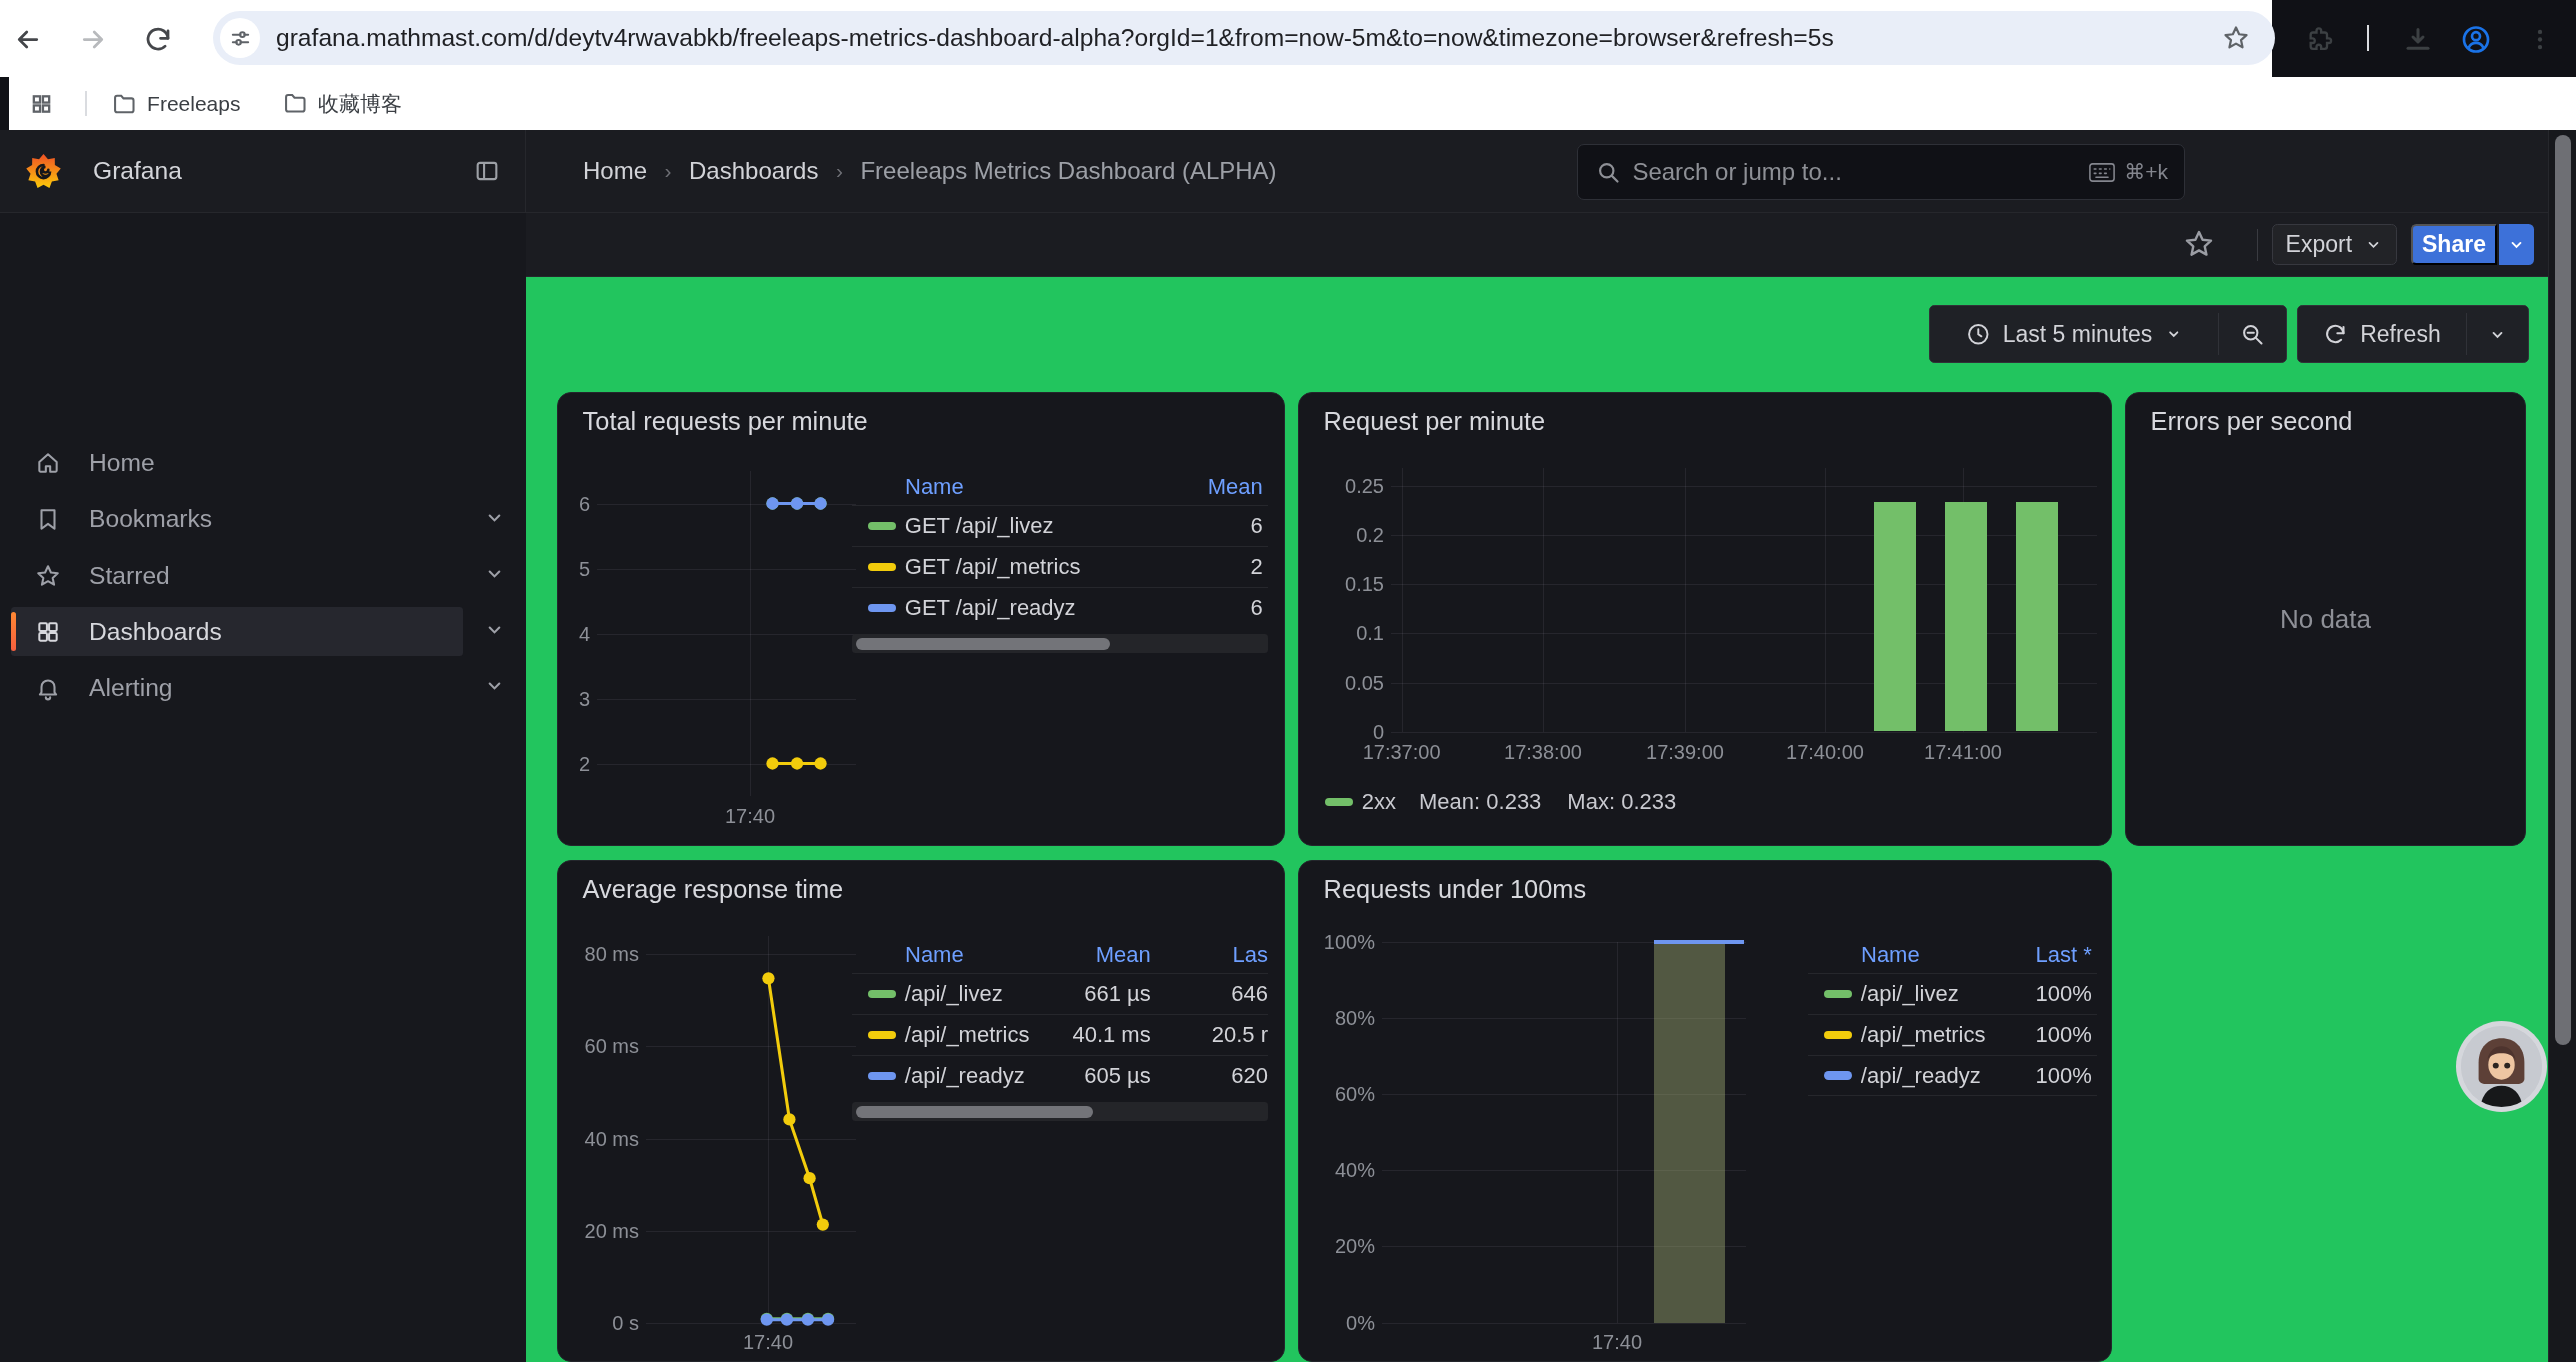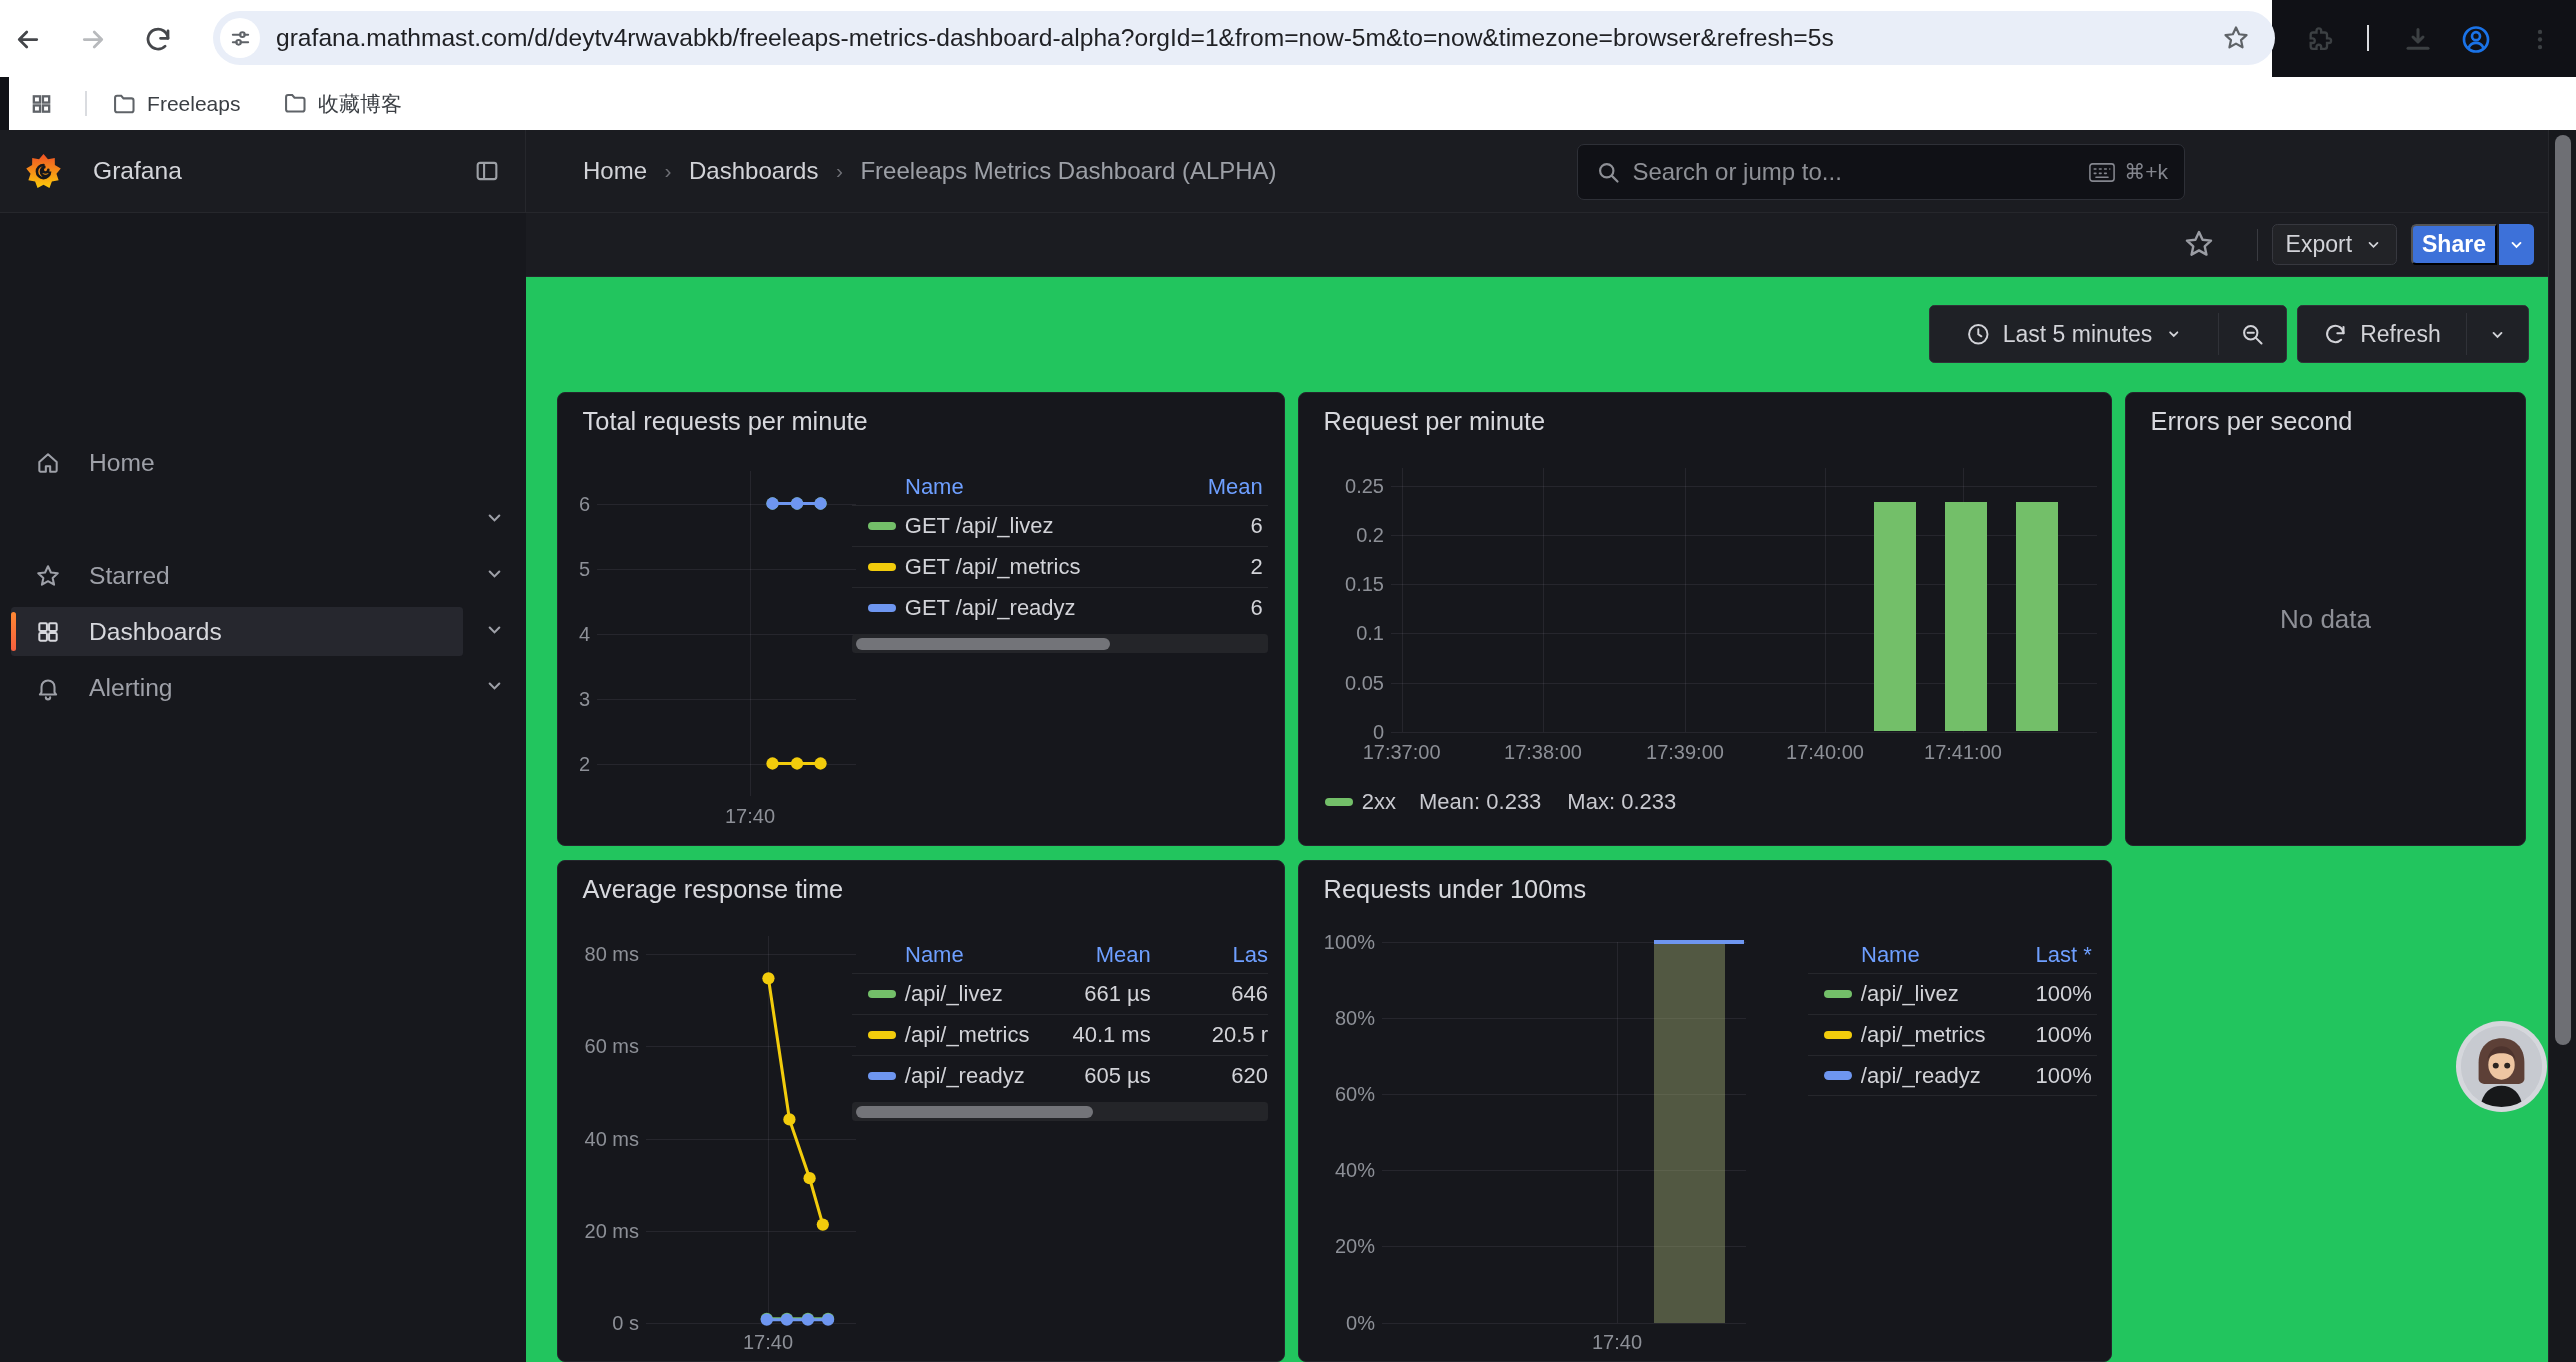--- a/index.html
+++ b/index.html
@@ -67,21 +67,21 @@
     color:#ffffff; border-radius:0 5.3px 5.3px 0; display:flex; align-items:center; justify-content:center; }
 
   
   #gf-content { position:absolute; left:526px; top:277px; width:2050px; height:1085px; background:#22c55e; }
   .tgroup { position:absolute; top:28px; height:58px; display:flex; background:#1f2126;
     border:0.9px solid #303238; border-radius:5.3px; color:#d2d3d8; font-size:23px; }
   .tseg { display:flex; align-items:center; justify-content:center; gap:12.3px; padding:0 19px; }
   .tsep { width:0.9px; background:#303238; margin:7px 0; }
 
   
-  .panel { position:absolute; background:#16171c; border:0.9px solid #24262c; border-radius:8px; overflow:hidden; }
+  .panel { position:absolute; background:#16171c; border:0.9px solid #24262c; border-radius:14px; overflow:hidden; }
   .panel-title { position:absolute; left:24.6px; top:14px; font-size:25.4px; font-weight:500; color:#d8d9de; }
   .plot { position:absolute; }
   .gridline { position:absolute; background:rgba(204,204,220,0.09); }
   .tick-y { position:absolute; width:105px; text-align:right; transform:translateY(-50%);
     color:#8d9097; font-size:20px; }
   .tick-x { position:absolute; transform:translateX(-50%); color:#8d9097; font-size:20px; }
   .bar, .topline { position:absolute; }
   .no-data { position:absolute; left:0; top:0; width:100%; height:100%; display:flex; align-items:center;
     justify-content:center; color:#8e9097; font-size:26px; }
 
@@ -274,20 +274,28 @@
 </div>
 
 <div id="gf-sidebar">
   <div class="side-item" style="top:225px">
     <span class="ic">
       <svg width="26" height="26" viewBox="0 0 24 24" fill="none" stroke="currentColor" stroke-width="1.9" stroke-linejoin="round">
           <path d="M4 11 12 4l8 7v8a1 1 0 0 1-1 1h-5v-5h-4v5H5a1 1 0 0 1-1-1z"></path>
         </svg>
     </span>
     <span>Home</span>
+  </div>
+  <div class="side-item" style="top:281px">
+    <span class="ic">
+      <svg width="26" height="26" viewBox="0 0 24 24" fill="none" stroke="currentColor" stroke-width="1.9" stroke-linejoin="round">
+          <path d="M6 4h12v17l-6-4.5L6 21z"></path>
+        </svg>
+    </span>
+    <span>Bookmarks</span>
   </div>
   <span class="side-chevron" style="top:293px">
     <svg width="23" height="23" viewBox="0 0 24 24" fill="none" stroke="currentColor" stroke-width="2.2" stroke-linecap="round">
         <path d="M7 10l5 5 5-5"></path>
       </svg>
   </span>
   <div class="side-item" style="top:338px">
     <span class="ic">
       <svg width="26" height="26" viewBox="0 0 24 24" fill="none" stroke="currentColor" stroke-width="1.9" stroke-linejoin="round">
           <path d="M12 3l2.7 5.8 6.3.7-4.7 4.3 1.3 6.2-5.6-3.2-5.6 3.2 1.3-6.2L3 9.5l6.3-.7z"></path>

